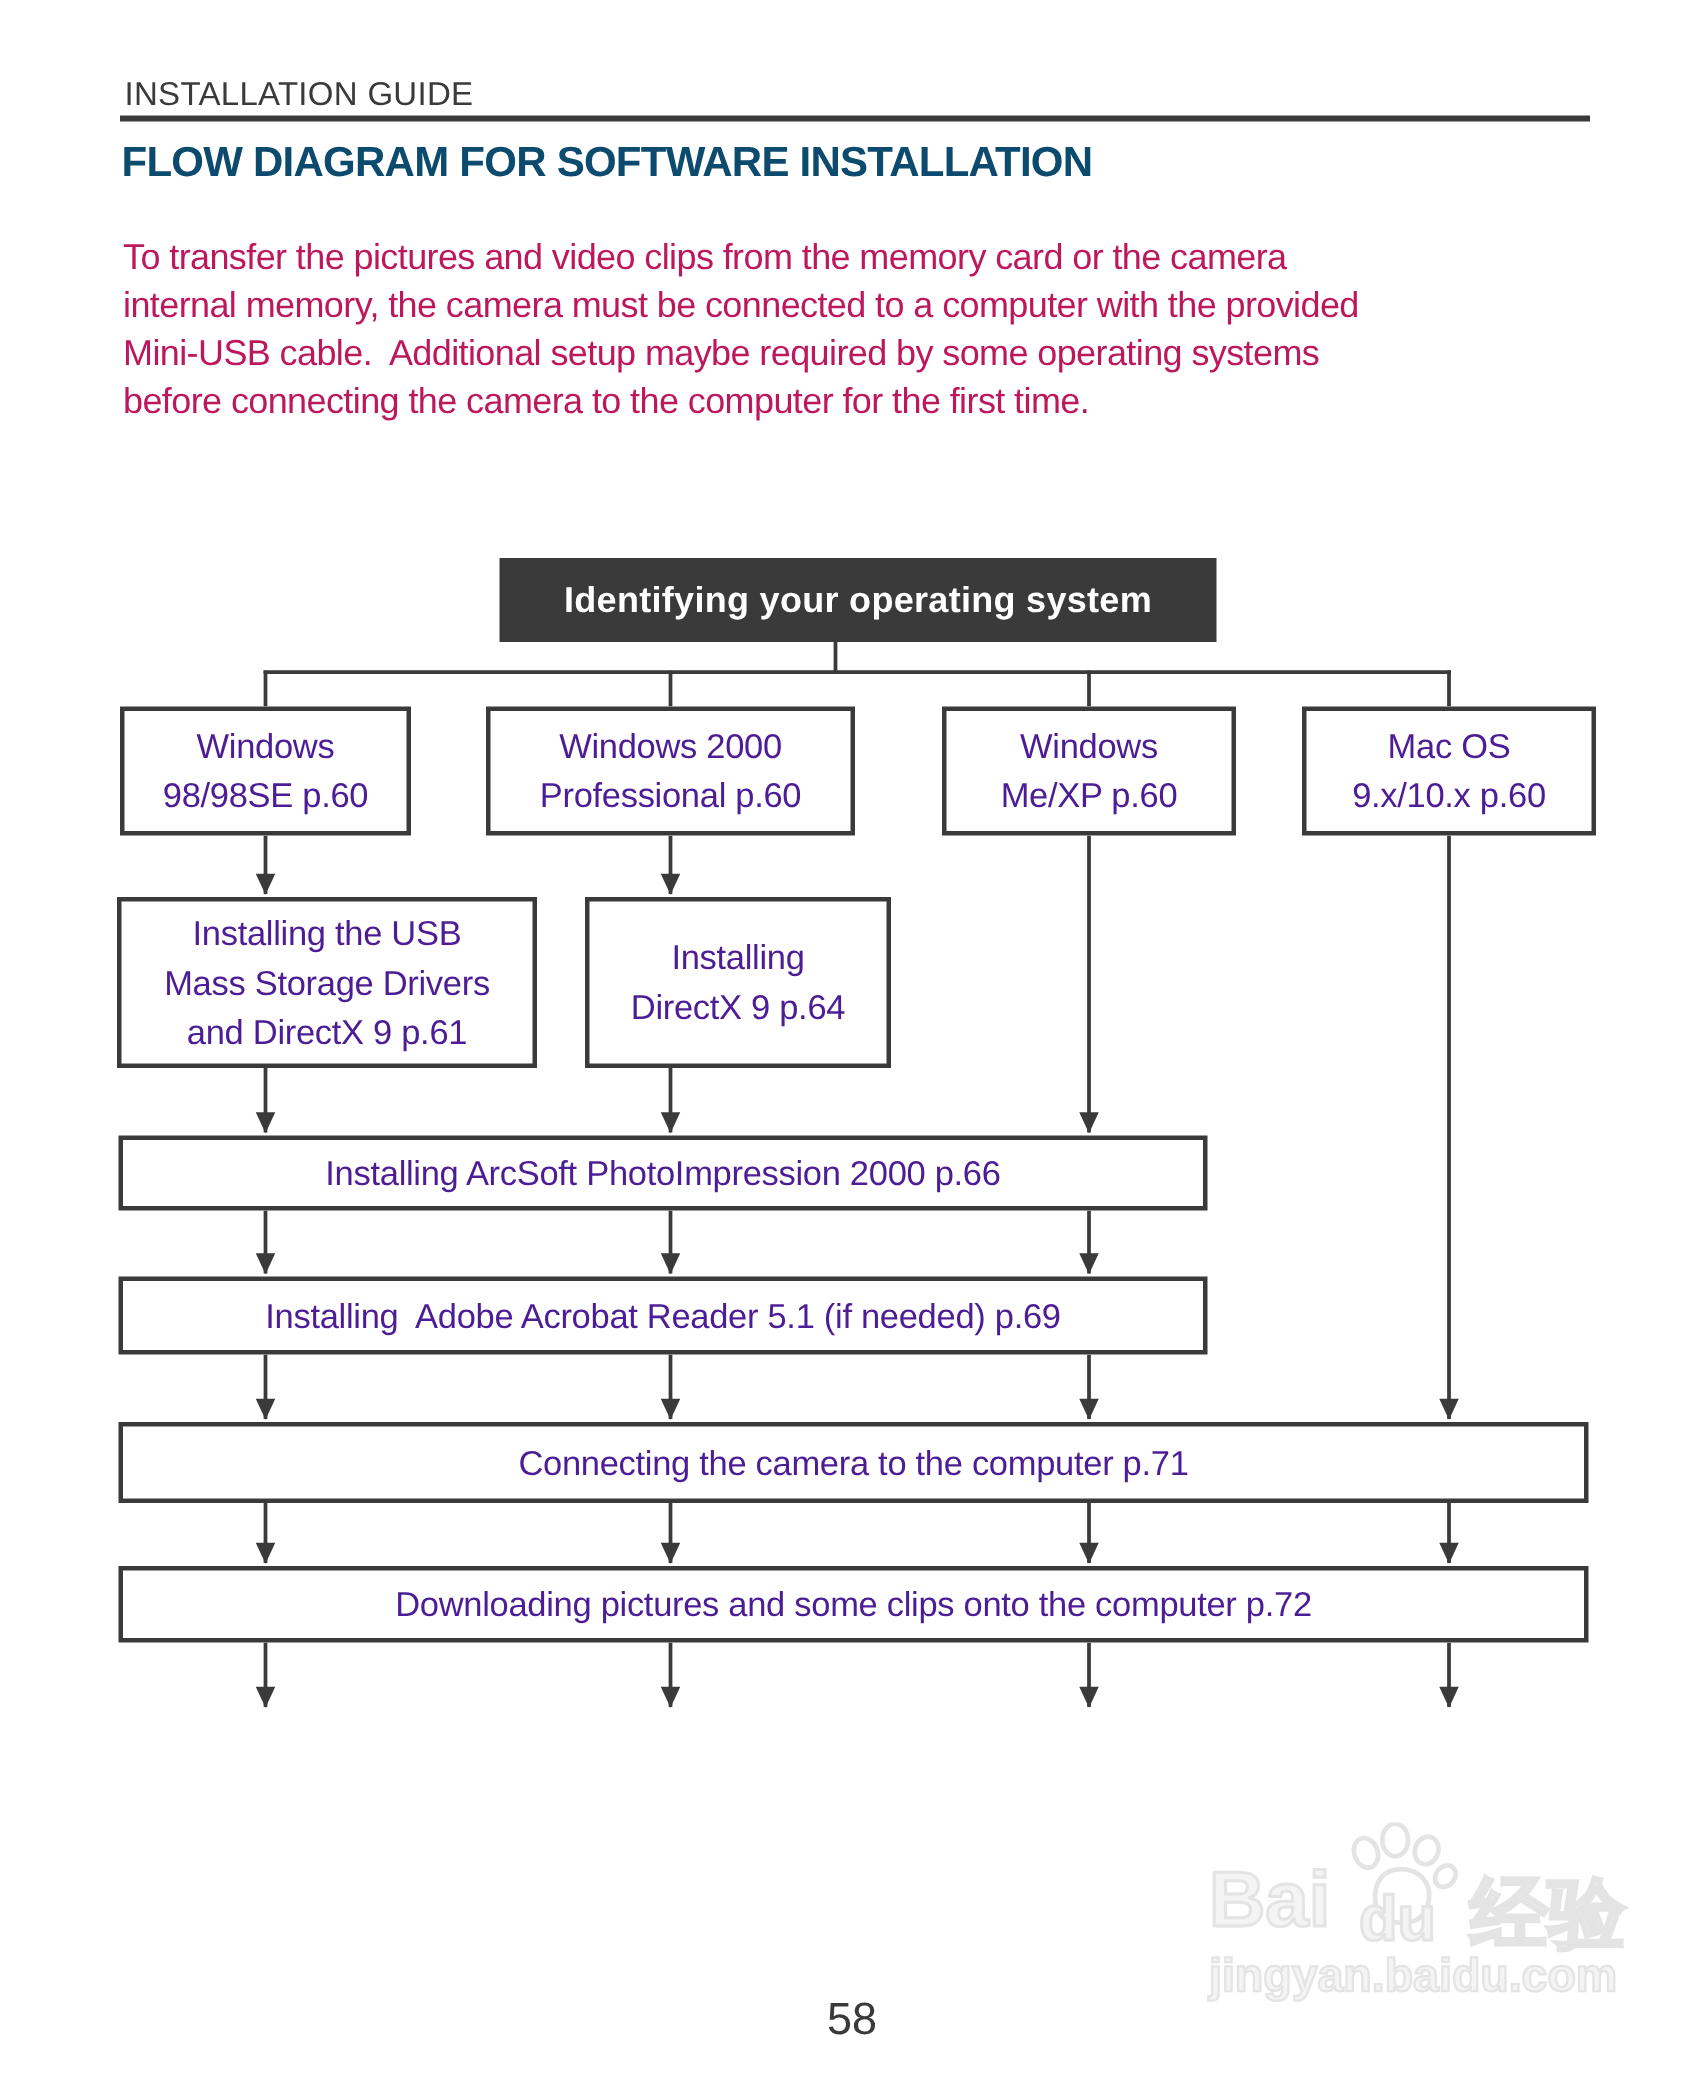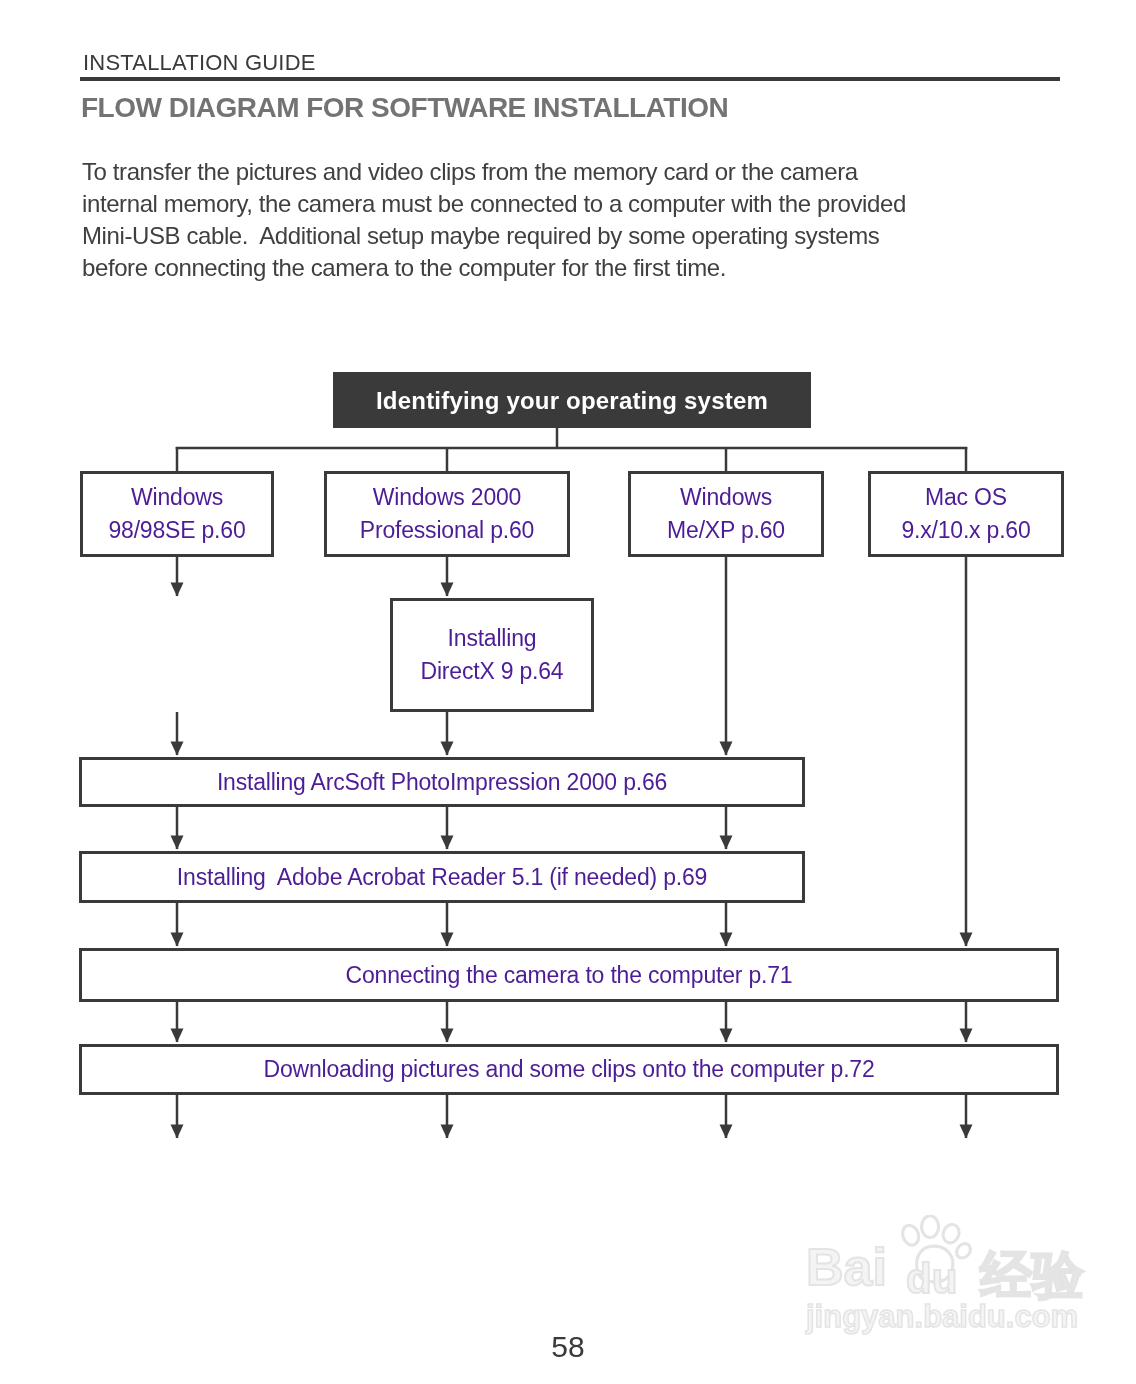--- a/index.html
+++ b/index.html
@@ -24,30 +24,30 @@
     left: 80px; top: 77px;
     width: 980px; height: 4px;
     background: #3a3a3a;
   }
   .page-title {
     left: 81px; top: 92px;
     margin: 0;
     font-size: 28px;
     font-weight: bold;
     letter-spacing: -0.5px;
-    color: #737373;
+    color: #0c4a6e;
   }
   .intro {
     left: 82px; top: 156px;
     width: 970px;
     font-size: 24px;
     line-height: 32px;
     letter-spacing: -0.4px;
     white-space: pre-wrap;
-    color: #404040;
+    color: #be185d;
   }
 
   .connectors { left:0; top:0; z-index:0; }
   .arr { marker-end: url(#arrowDown); }
 
   .fbox {
     position: absolute;
     box-sizing: border-box;
     border: 3px solid #3a3a3a;
     background: #ffffff;
@@ -165,20 +165,25 @@
   </div>
   <div class="fbox" style="left:628px;top:471px;width:196px;height:86px">
     <span class="blabel">Windows
 Me/XP p.60</span>
   </div>
   <div class="fbox" style="left:868px;top:471px;width:196px;height:86px">
     <span class="blabel">Mac OS
 9.x/10.x p.60</span>
   </div>
 
+  <div class="fbox" style="left:78px;top:598px;width:280px;height:114px">
+    <span class="blabel">Installing the USB
+Mass Storage Drivers
+and DirectX 9 p.61</span>
+  </div>
   <div class="fbox" style="left:390px;top:598px;width:204px;height:114px">
     <span class="blabel">Installing
 DirectX 9 p.64</span>
   </div>
 
   <div class="fbox" style="left:79px;top:757px;width:726px;height:50px">
     <span class="blabel">Installing ArcSoft PhotoImpression 2000 p.66</span>
   </div>
   <div class="fbox" style="left:79px;top:851px;width:726px;height:52px">
     <span class="blabel">Installing  Adobe Acrobat Reader 5.1 (if needed) p.69</span>

